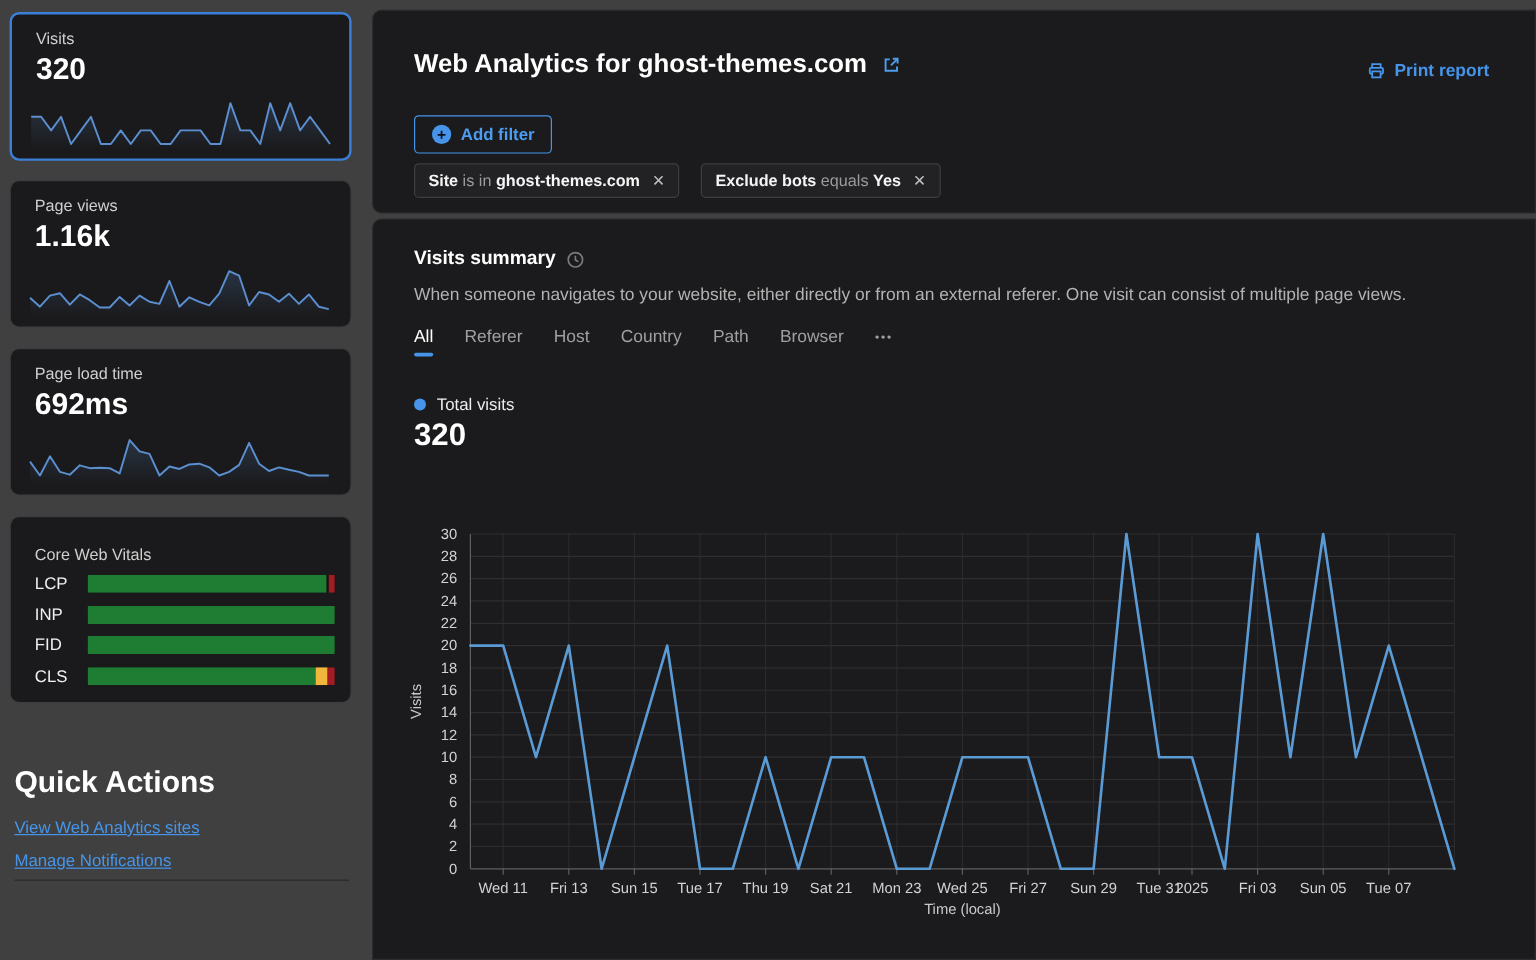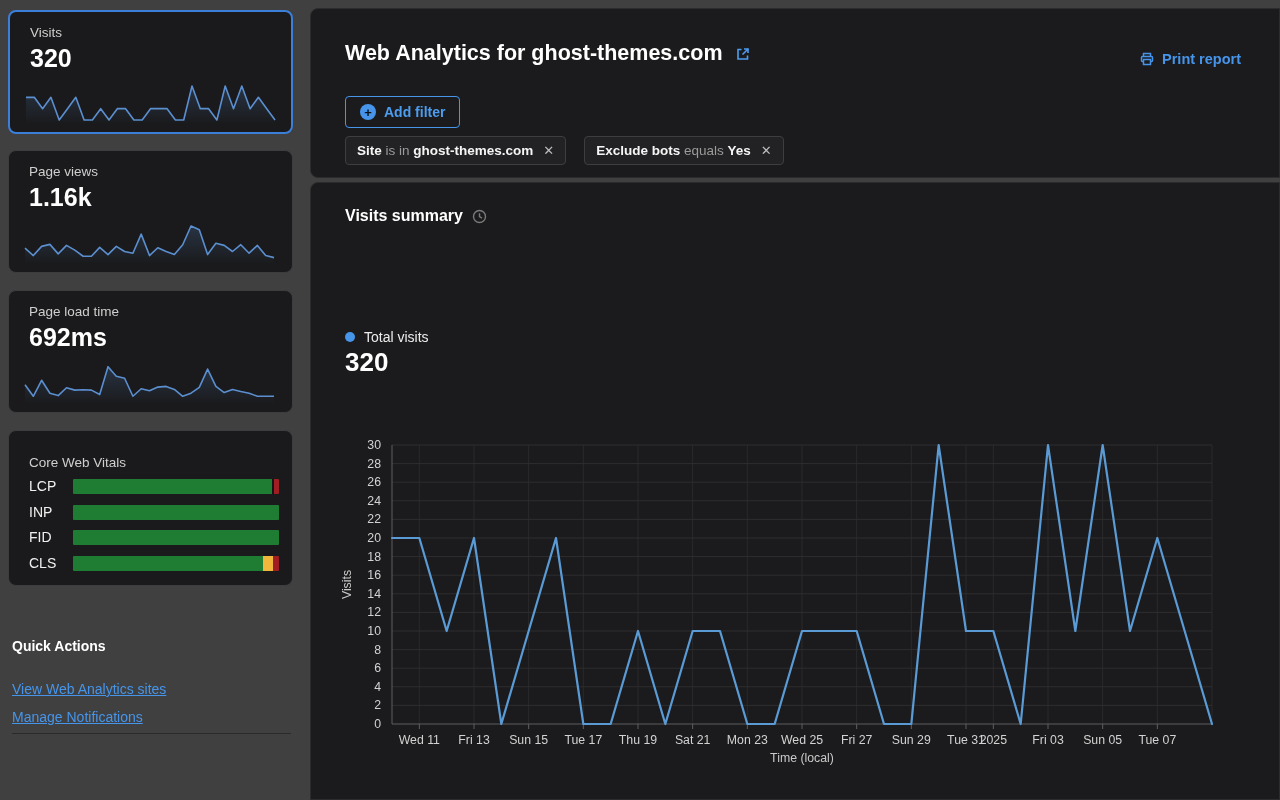--- a/index.html
+++ b/index.html
@@ -14,21 +14,21 @@
   .card-label { position:absolute; left:20px; top:13px; font-size:13.5px; color:#cfcfcf; }
   .card-value { position:absolute; left:20px; top:32px; font-size:25px; font-weight:700; color:#fff; }
   .card svg.spark { position:absolute; left:14px; bottom:6px; }
 
   .vitals-title { position:absolute; left:20px; top:24px; font-size:13.5px; color:#cfcfcf; }
   .vital-row { position:absolute; left:20px; width:250px; height:16px; display:flex; align-items:center; }
   .vital-label { width:44px; font-size:14px; color:#f0f0f0; }
   .vital-bar { flex:1; height:15px; display:flex; background:#141416; border-radius:1px; overflow:hidden; }
   .vital-bar div { height:100%; }
 
-  .qa-title { position:absolute; left:12px; top:638px; font-size:14px; font-weight:700; color:#fff; }
+  .qa-title { position:absolute; left:12px; top:638px; font-size:25px; font-weight:700; color:#fff; }
   .qa-link { position:absolute; left:12px; font-size:14px; color:#4695EB; text-decoration:underline; cursor:pointer; }
   .qa-divider { position:absolute; left:12px; top:733px; width:279px; height:1px; background:#2a2a2c; }
 
   
   .panel { position:absolute; left:310px; width:970px; background:#1b1b1d; border:1px solid #2c2c2f; }
   #header-panel { top:8px; height:170px; border-radius:8px 0 0 8px; }
   #content-panel { top:182px; height:618px; border-radius:8px 0 0 0; }
 
   .page-title { position:absolute; left:34px; top:32px; font-size:21.5px; font-weight:700; color:#fff; display:flex; align-items:center; gap:12px; }
   .print-link { position:absolute; right:38px; top:42px; display:flex; align-items:center; gap:7px;
@@ -206,21 +206,31 @@
   <div class="panel" id="content-panel">
     <div class="summary-title">
       <span>Visits summary</span>
       <span style="display:flex;opacity:.75;">
         <svg width="15" height="15" viewBox="0 0 15 15" fill="none" stroke="#9a9a9a" stroke-width="1.4">
           <circle cx="7.5" cy="7.5" r="6"></circle>
             <path d="M7.5 4.2 V7.7 L10 9.2"></path>
         </svg>
       </span>
     </div>
-
+    <div class="summary-desc">When someone navigates to your website, either directly or from an external referer. One visit can consist of multiple page views.</div>
+
+    <div class="tabs">
+      <div class="tab active">All</div>
+      <div class="tab">Referer</div>
+      <div class="tab">Host</div>
+      <div class="tab">Country</div>
+      <div class="tab">Path</div>
+      <div class="tab">Browser</div>
+      <div class="tab-more">•••</div>
+    </div>
 
     <div class="legend">
       <span class="legend-dot"></span>
       <span class="legend-label">Total visits</span>
     </div>
     <div class="summary-total">320</div>
 
     <svg id="main-chart" width="970" height="352">
         <line x1="108.33333333333333" y1="16" x2="108.33333333333333" y2="295" stroke="#2a2a2c" stroke-width="1"></line>
         <line x1="163" y1="16" x2="163" y2="295" stroke="#2a2a2c" stroke-width="1"></line>

